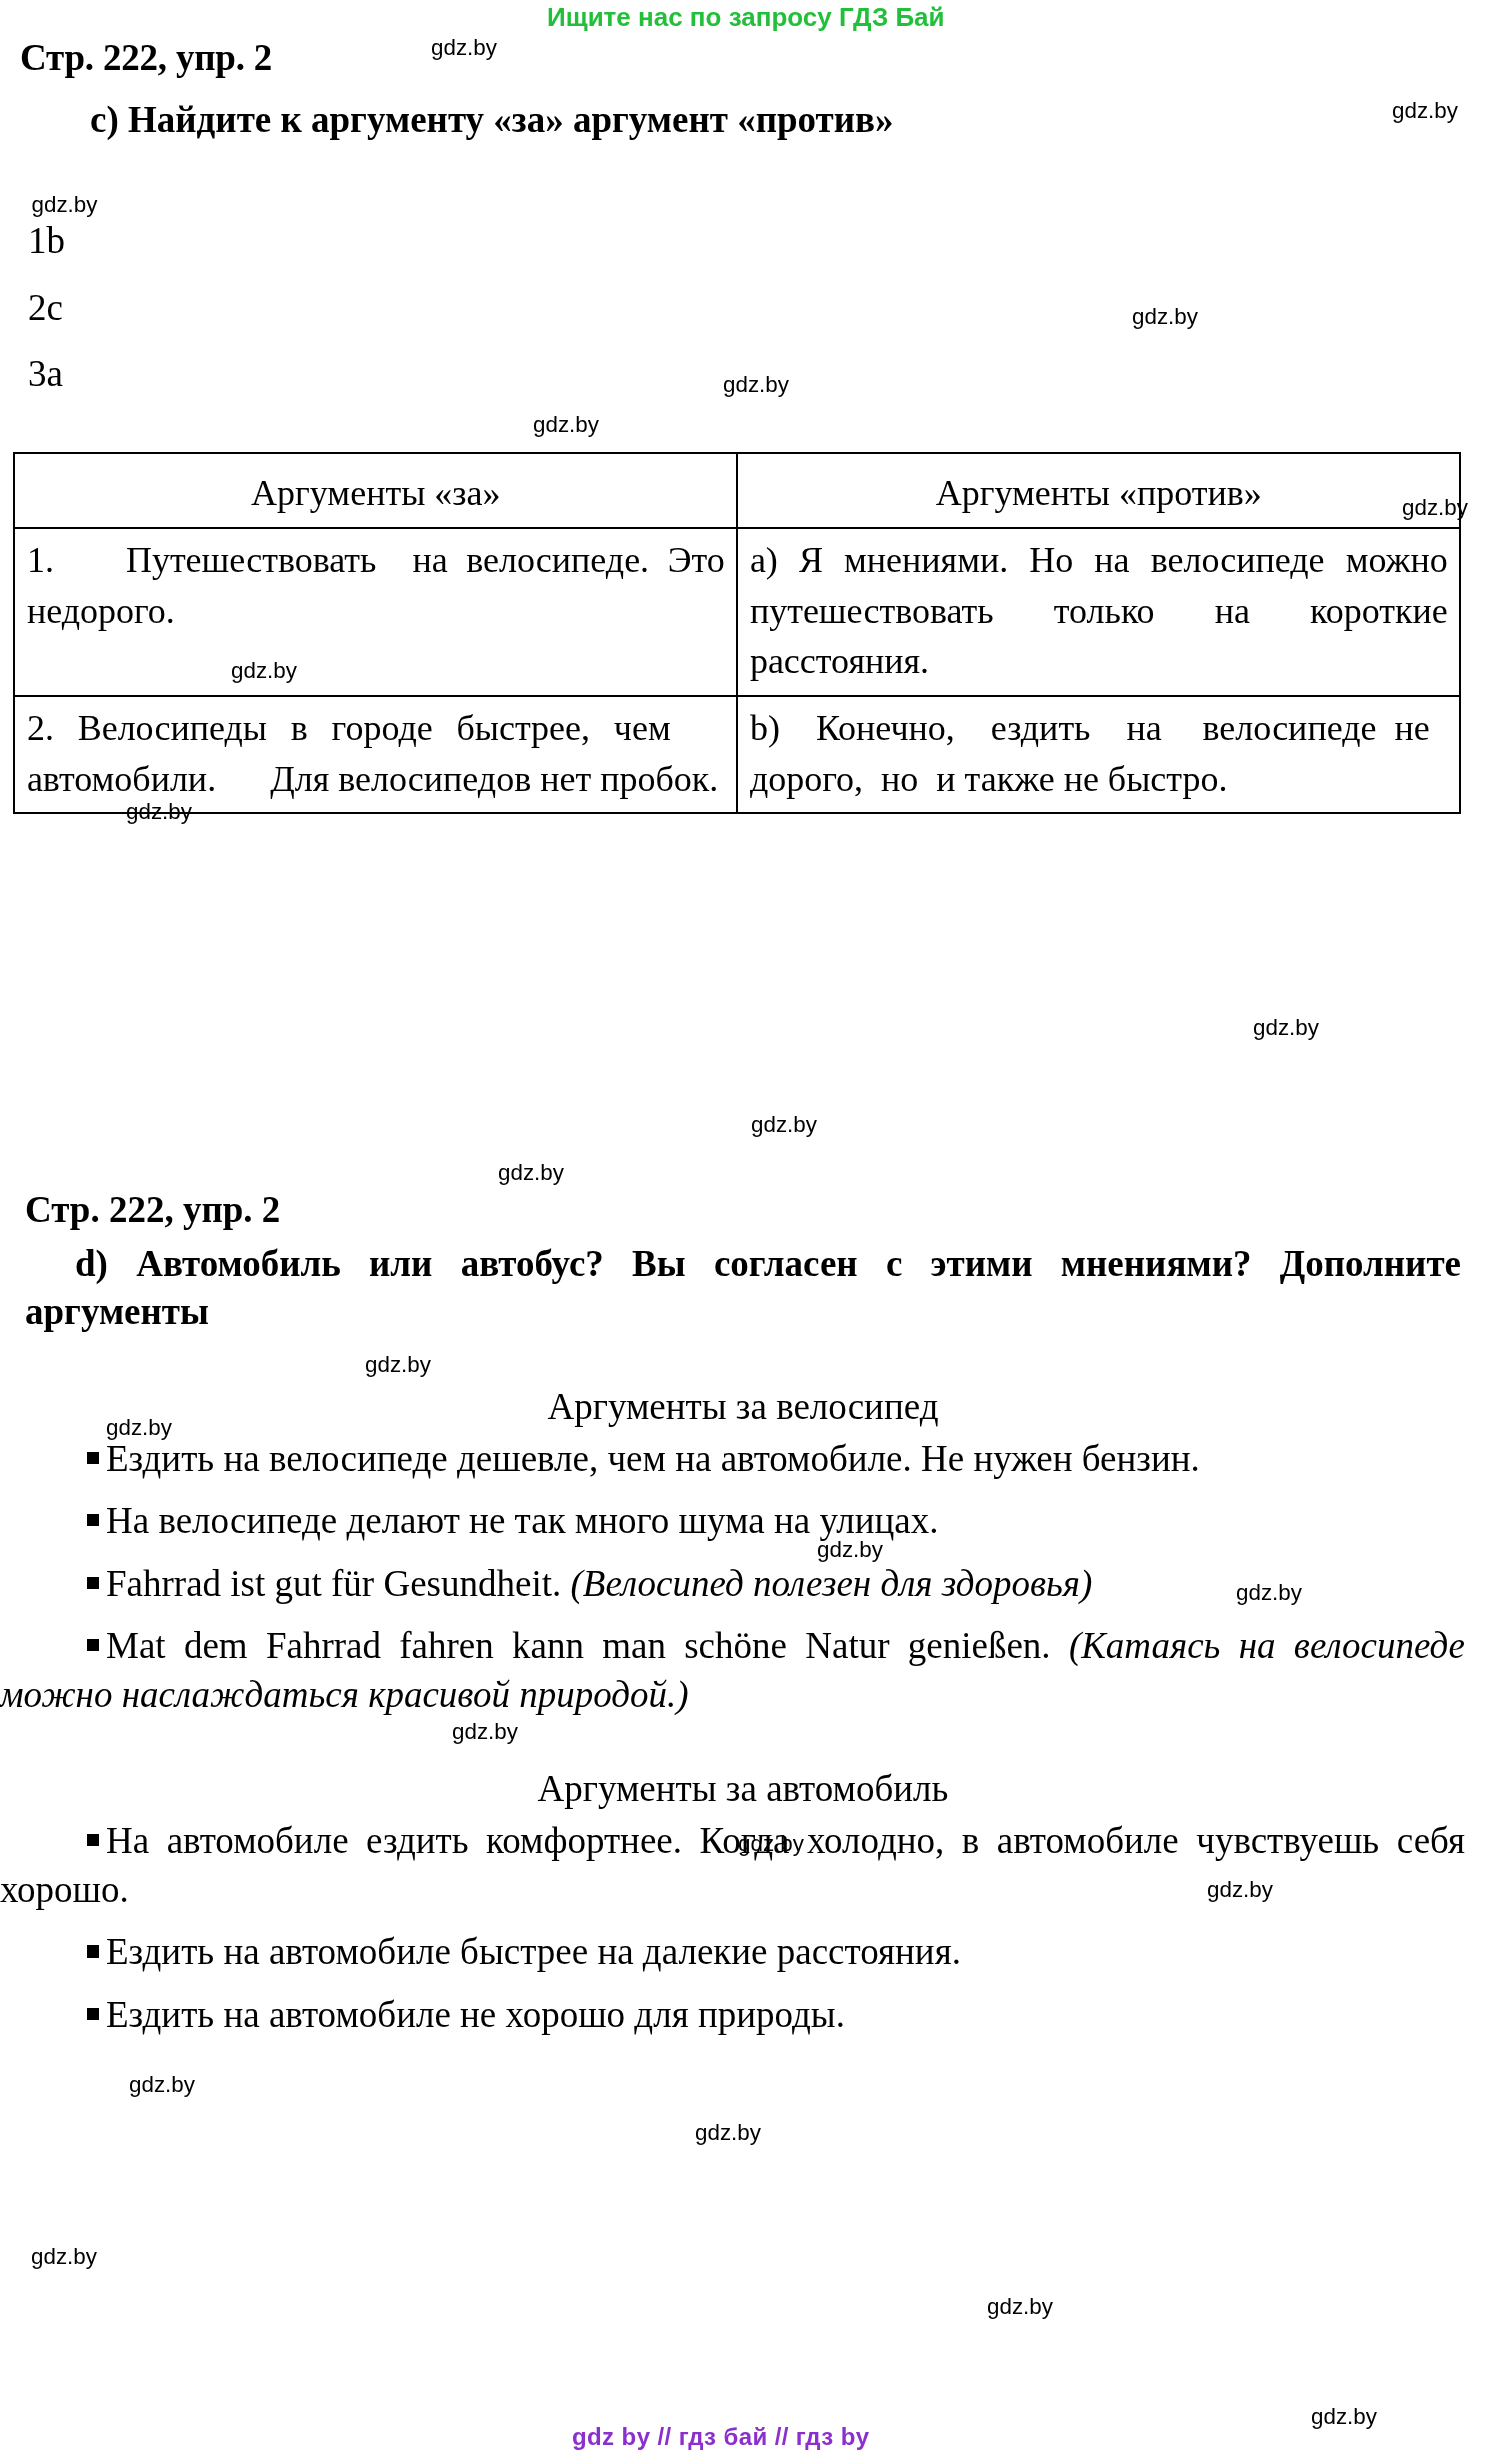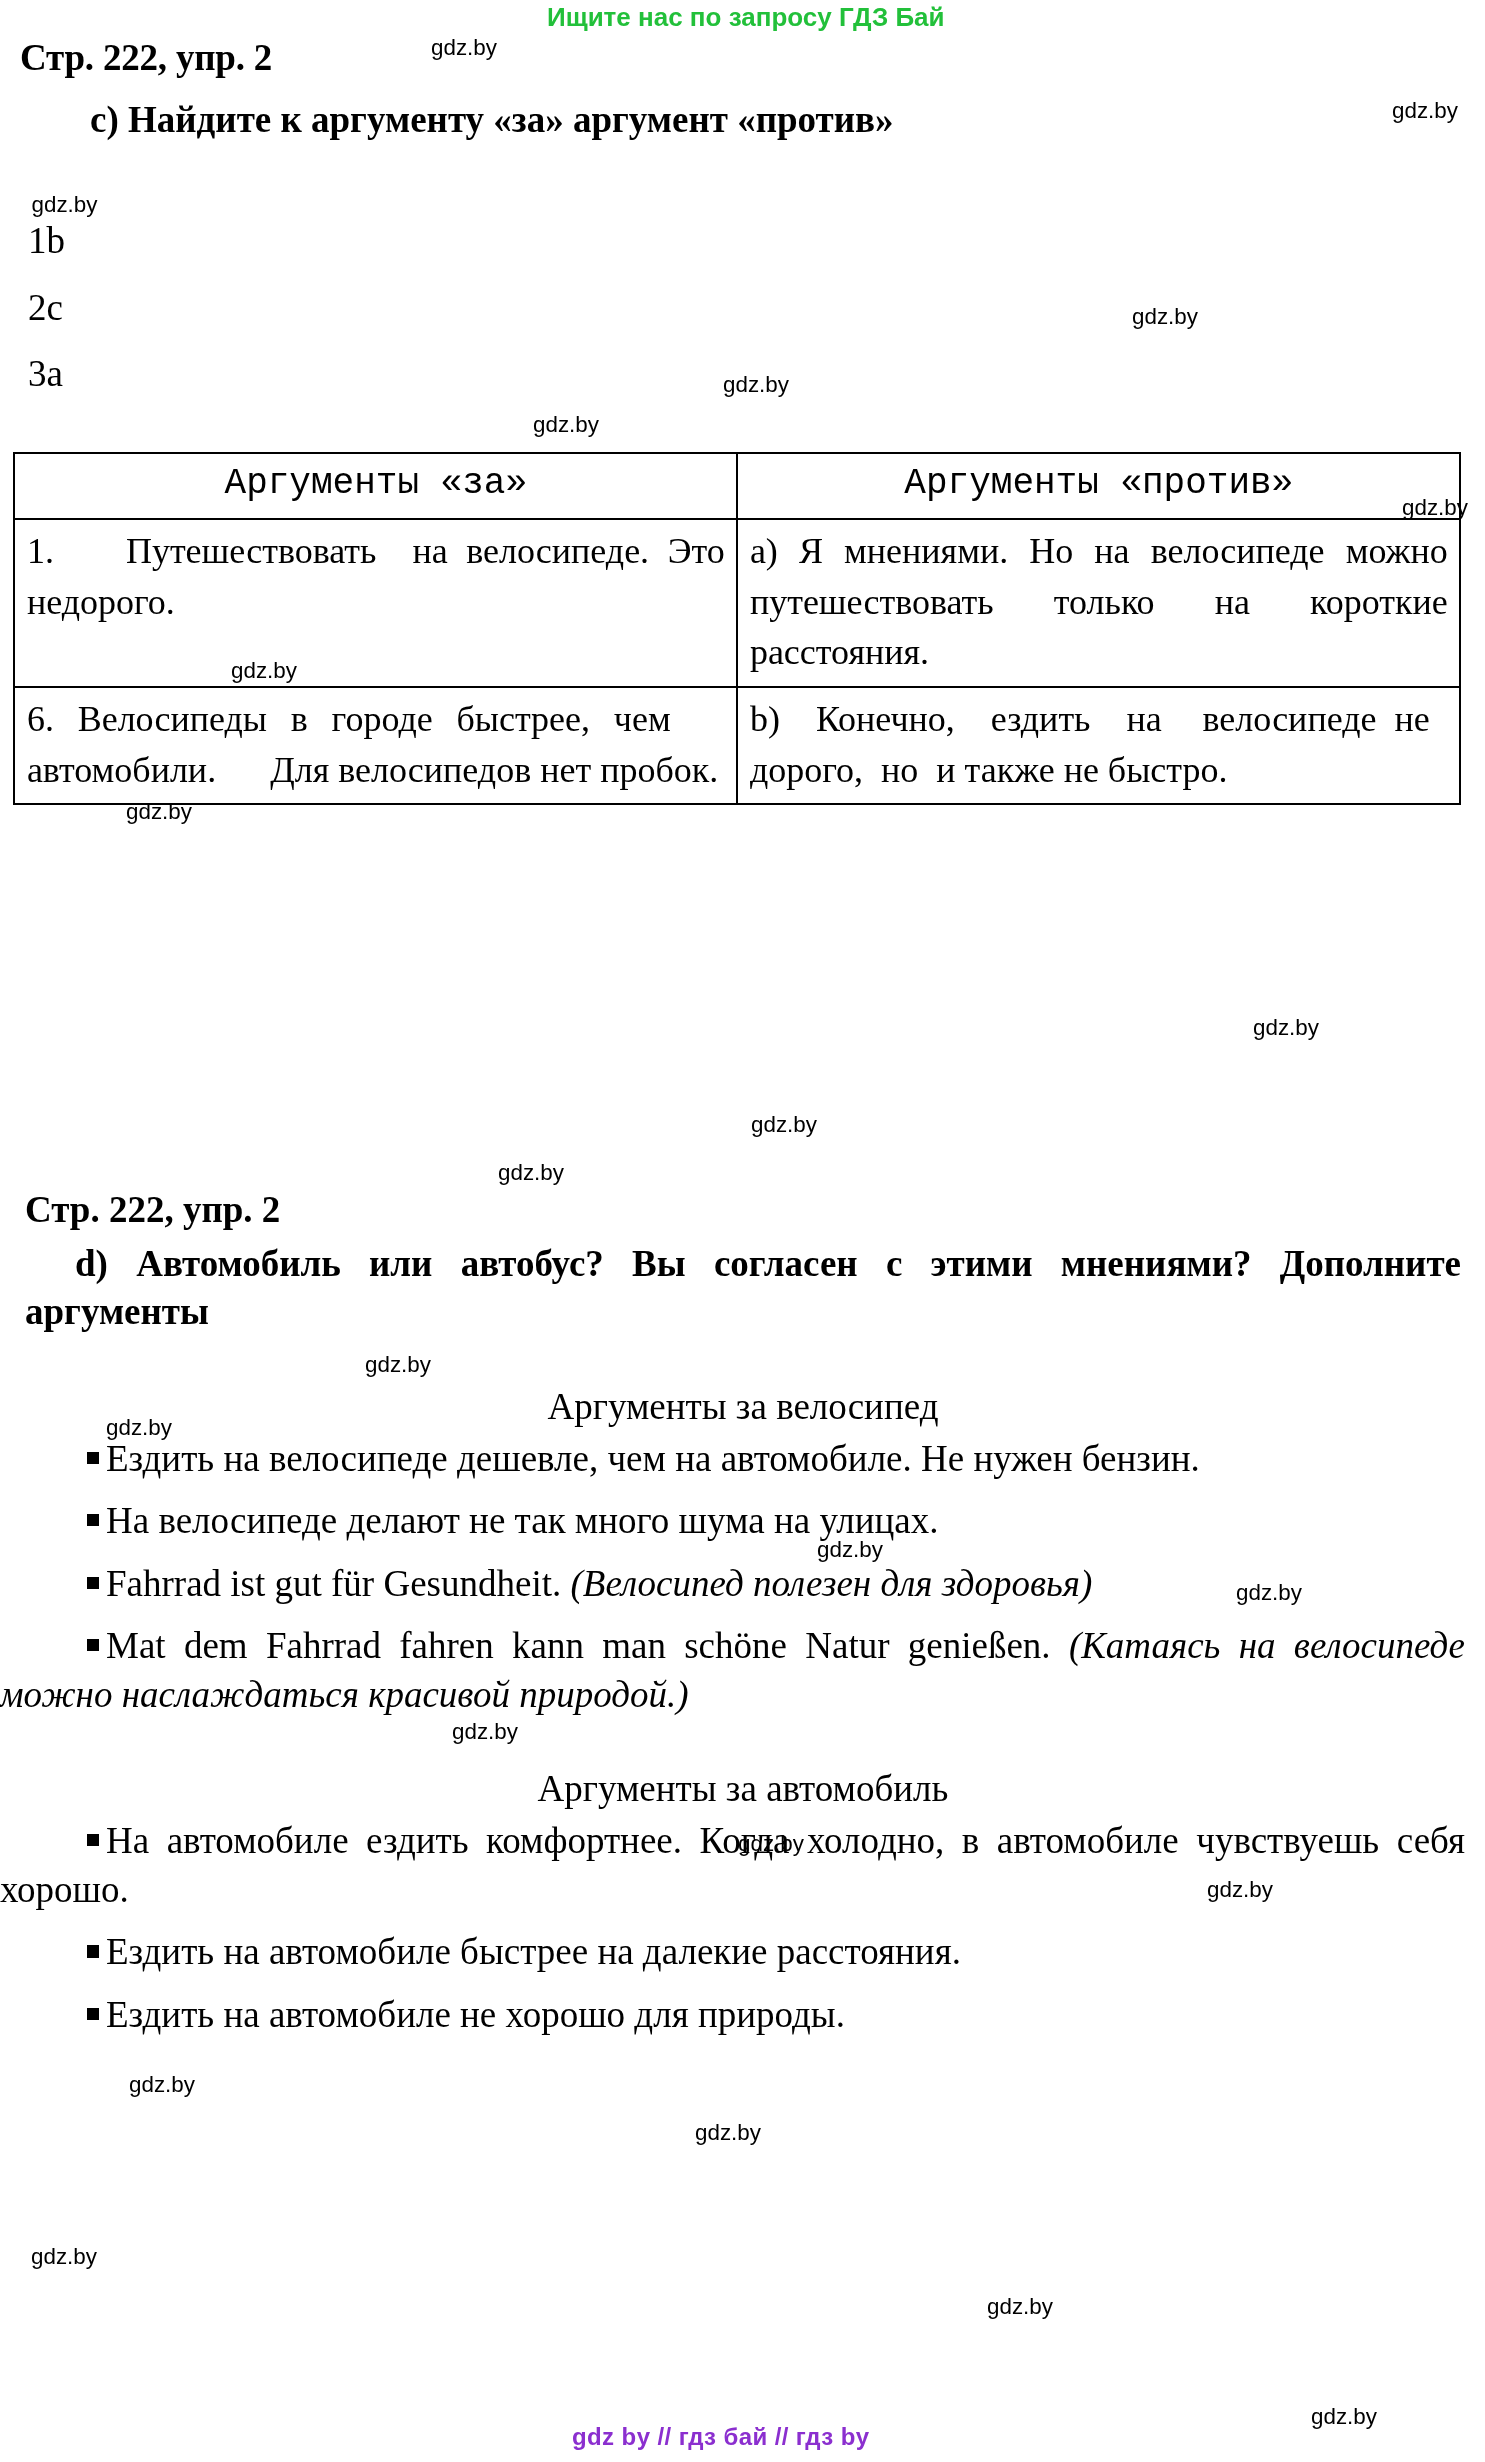--- a/index.html
+++ b/index.html
@@ -88,23 +88,22 @@
     line-height: 1.40;
     font-weight: 400;
     text-align: justify;
     text-align-last: left;
     hyphens: none;
   }
   .tbl th {
     text-align: center;
     text-align-last: center;
     font-weight: 400;
-    padding-top: 5px;
+    padding-top: 14px;
     padding-bottom: 8.3px;
-    font-family: Liberation Mono, monospace;
   }
   .tbl td.nb-bottom { border-bottom: none; }
 
   
   .sect2 { position: absolute; left: 0; top: 1191px; width: 1486px; }
   .s2-title {
     font-weight: 700;
     font-size: 37px;
     line-height: 1.0;
     margin: 0 0 11.6px 25px;
@@ -204,21 +203,21 @@
           <th>Аргументы «за»</th>
           <th>Аргументы «против»</th>
         </tr>
       </thead>
       <tbody>
         <tr>
           <td>1.    Путешествовать  на велосипеде. Это недорого.</td>
           <td>a) Я мнениями. Но на велосипеде можно путешествовать только на короткие расстояния.</td>
         </tr>
         <tr>
-          <td>6. Велосипеды в городе быстрее, чем   автомобили.   Для велосипедов нет пробок.</td>
+          <td>2. Велосипеды в городе быстрее, чем   автомобили.   Для велосипедов нет пробок.</td>
           <td>b)  Конечно,  ездить  на велосипеде не дорого, но и также не быстро.</td>
         </tr>
       </tbody>
     </table>
 
     <div class="sect2">
 
       <div class="s2-title">Стр. 222, упр. 2</div>
       <div class="s2-lead">d) Автомобиль или автобус? Вы согласен с этими мнениями? Дополните аргументы</div>
 

